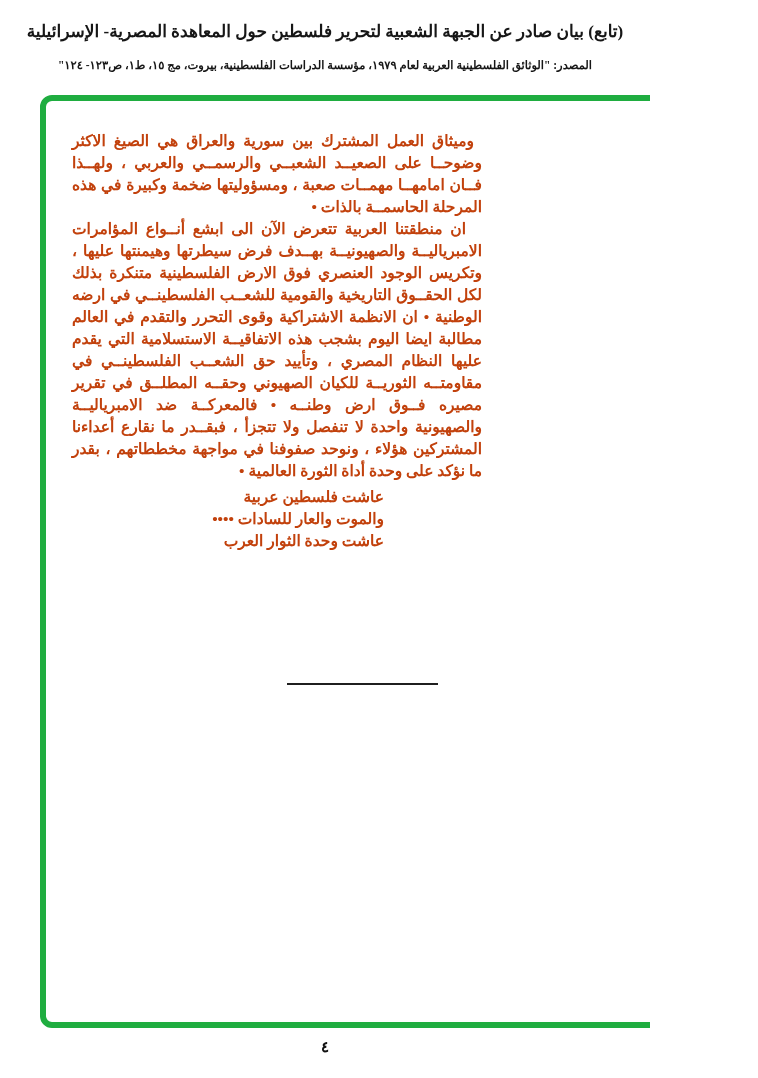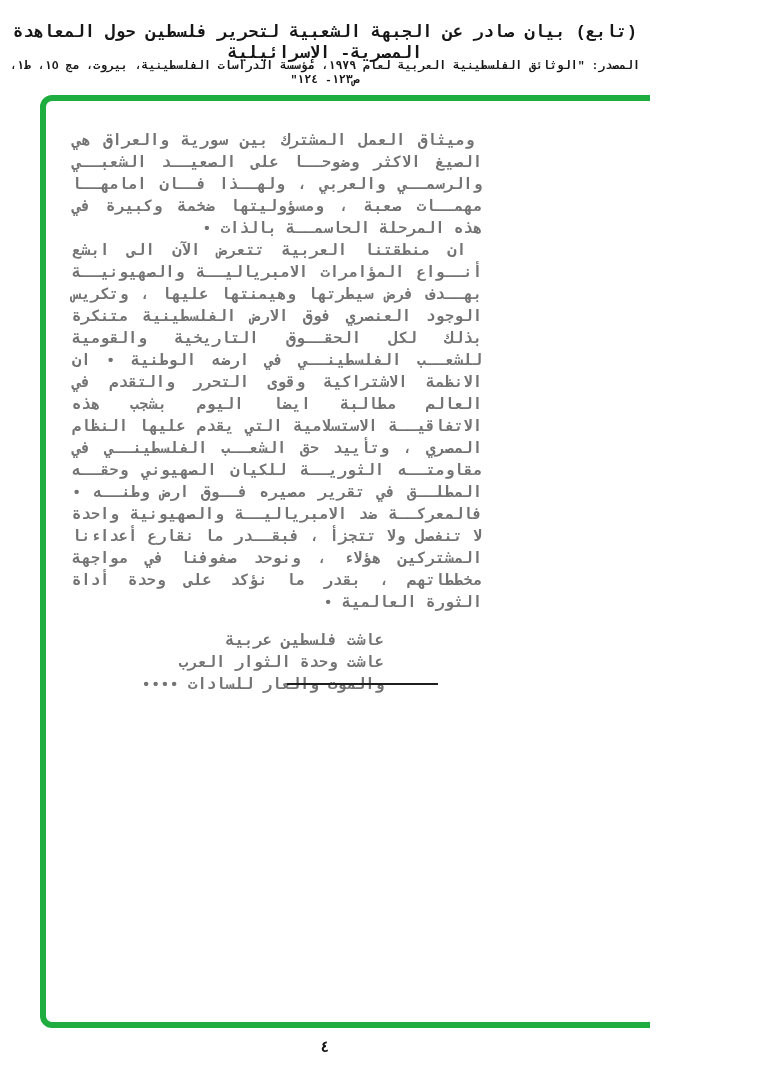--- a/index.html
+++ b/index.html
@@ -6,21 +6,21 @@
     margin: 0;
     padding: 0;
     background: #ffffff;
   }
   .page {
     position: relative;
     width: 650px;
     height: 1078px;
     background: #ffffff;
     overflow: hidden;
-    font-family: Liberation Mono, monospace;
+    font-family: Liberation Serif, serif;
     color: #161616;
   }
   .header-title {
     position: absolute;
     top: 21px;
     left: 0;
     right: 0;
     text-align: center;
     font-size: 17px;
     font-weight: bold;
@@ -49,33 +49,33 @@
   .body-text {
     position: absolute;
     top: 130px;
     right: 168px;
     width: 410px;
     direction: rtl;
     text-align: justify;
     font-size: 15.5px;
     font-weight: bold;
     line-height: 22px;
-    color: #737373;
+    color: #c2410c;
   }
   .body-text p {
     margin: 0;
   }
   .para-first {
     text-indent: 8px;
   }
   .para-indent {
     text-indent: 16px;
   }
   .slogans {
-    margin-top: 16px;
+    margin-top: 4px;
     padding-left: 0;
     padding-right: 98px;
   }
   .slogan-line {
     line-height: 22px;
   }
   .footnote-divider {
     position: absolute;
     left: 287px;
     top: 683px;
@@ -104,22 +104,22 @@
   <div class="source-line" dir="rtl">المصدر: "الوثائق الفلسطينية العربية لعام ١٩٧٩،  مؤسسة الدراسات الفلسطينية، بيروت، مج ١٥، ط١، ص١٢٣- ١٢٤"</div>
 
   <div class="green-frame" style="border-color: rgb(31, 173, 64);"></div>
 
   <div class="body-text" dir="rtl">
     <p class="para-first">وميثاق العمل المشترك بين سورية والعراق هي الصيغ الاكثر وضوحــا على الصعيــد الشعبــي والرسمــي والعربي ، ولهــذا فــان امامهــا مهمــات صعبة ، ومسؤوليتها ضخمة وكبيرة في هذه المرحلة الحاسمــة بالذات •</p>
     <p class="para-indent">ان منطقتنا العربية تتعرض الآن الى ابشع أنــواع المؤامرات الامبرياليــة والصهيونيــة بهــدف فرض سيطرتها وهيمنتها عليها ، وتكريس الوجود العنصري فوق الارض الفلسطينية متنكرة بذلك لكل الحقــوق التاريخية والقومية للشعــب الفلسطينــي في ارضه الوطنية • ان الانظمة الاشتراكية وقوى التحرر والتقدم في العالم مطالبة ايضا اليوم بشجب هذه الاتفاقيــة الاستسلامية التي يقدم عليها النظام المصري ، وتأييد حق الشعــب الفلسطينــي في مقاومتــه الثوريــة للكيان الصهيوني وحقــه المطلــق في تقرير مصيره فــوق ارض وطنــه • فالمعركــة ضد الامبرياليــة والصهيونية واحدة لا تنفصل ولا تتجزأ ، فبقــدر ما نقارع أعداءنا المشتركين هؤلاء ، ونوحد صفوفنا في مواجهة مخططاتهم ، بقدر ما نؤكد على وحدة أداة الثورة العالمية •</p>
 
     <div class="slogans">
       <div class="slogan-line">عاشت فلسطين عربية</div>
+      <div class="slogan-line">والموت والعار للسادات ••••</div>
       <div class="slogan-line">عاشت وحدة الثوار العرب</div>
-      <div class="slogan-line">والموت والعار للسادات ••••</div>
     </div>
   </div>
 
   <div class="footnote-divider" style="background: rgb(31, 31, 31);"></div>
 
   <div class="page-number">٤</div>
 
 </div>
 
 </body></html>

